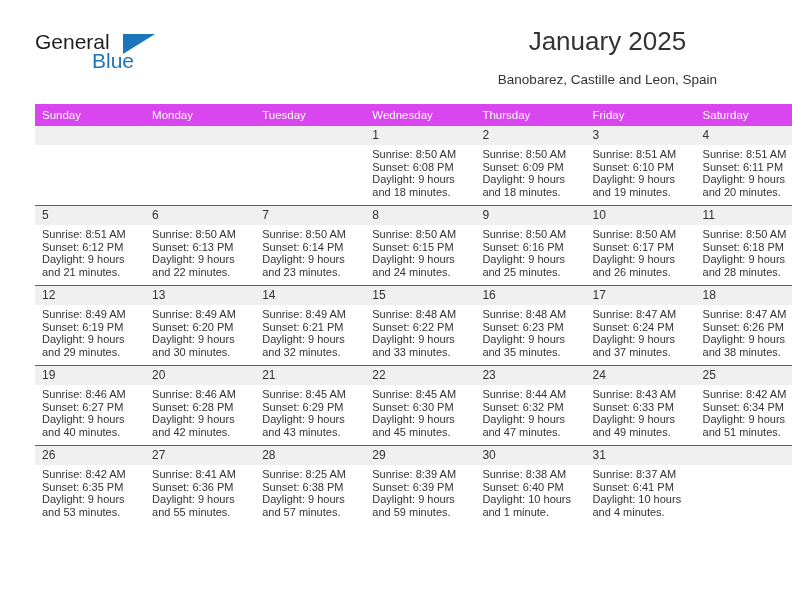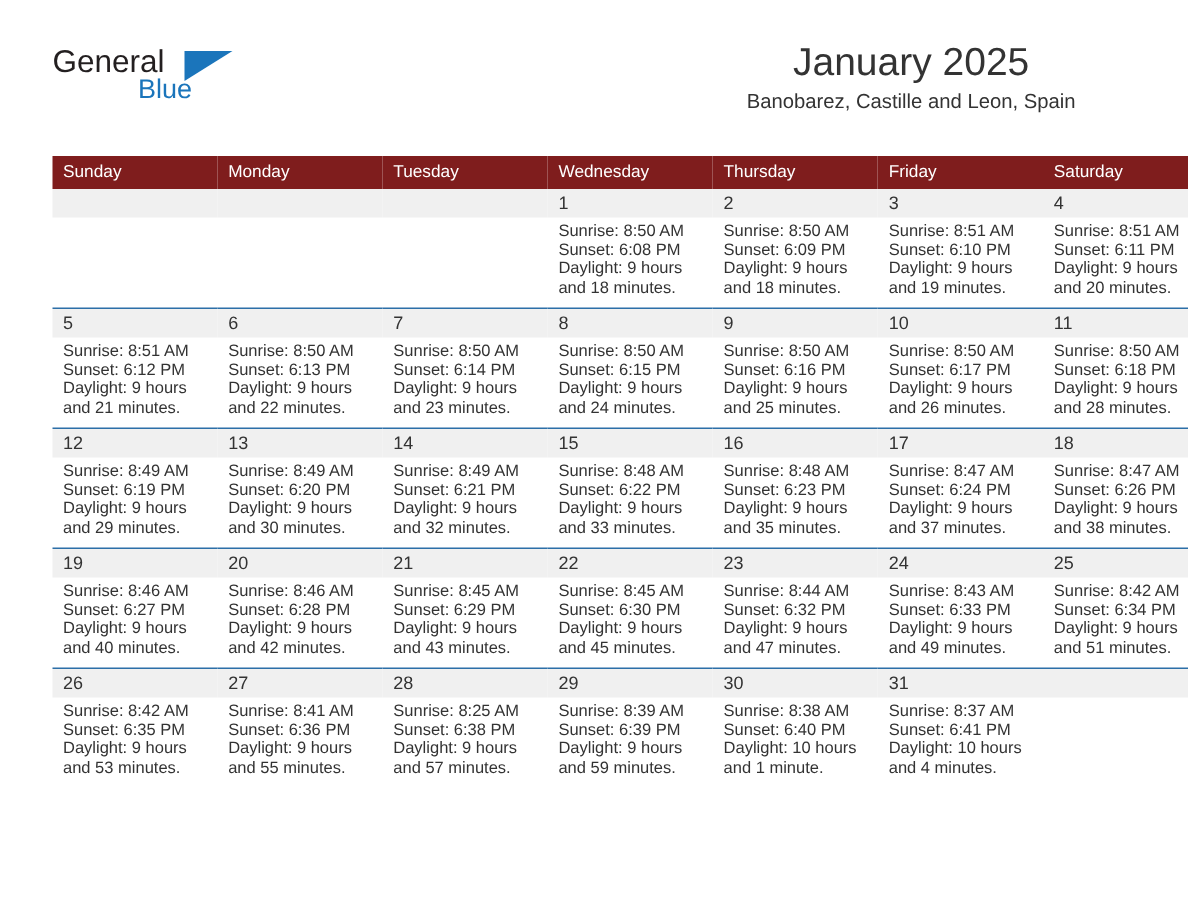--- a/index.html
+++ b/index.html
@@ -51,58 +51,58 @@
     top: 4px;
     width: 0;
     height: 0;
     border-left: 32px solid #1b75bb;
     border-bottom: 20px solid transparent;
   }
   .logo-blue {
     position: absolute;
     left: 57px;
     top: 19px;
-    font-size: 18px;
+    font-size: 21px;
     color: #1b75bb;
     font-family: "Liberation Sans", sans-serif;
   }
   .title-block {
     position: absolute;
     right: 0;
     top: 0;
     text-align: center;
   }
   .cal-title {
     font-size: 26px;
     color: #333333;
     line-height: 34px;
     white-space: nowrap;
   }
   .cal-subtitle {
     font-size: 13.5px;
     color: #333333;
     line-height: 20px;
-    margin-top: 0;
+    margin-top: 12px;
     white-space: nowrap;
   }
 
   
   .calendar {
     position: absolute;
     left: 35px;
     top: 104px;
     width: 722px;
   }
   table.cal {
     border-collapse: collapse;
     table-layout: fixed;
     width: 722px;
   }
   table.cal th {
-    background: #7f1d1d;
+    background: #d946ef;
     color: #ffffff;
     font-size: 11.5px;
     font-weight: normal;
     text-align: left;
     padding: 5px 0 5px 7px;
     height: 11px;
     width: 103.1px;
   }
   table.cal td {
     vertical-align: top;

